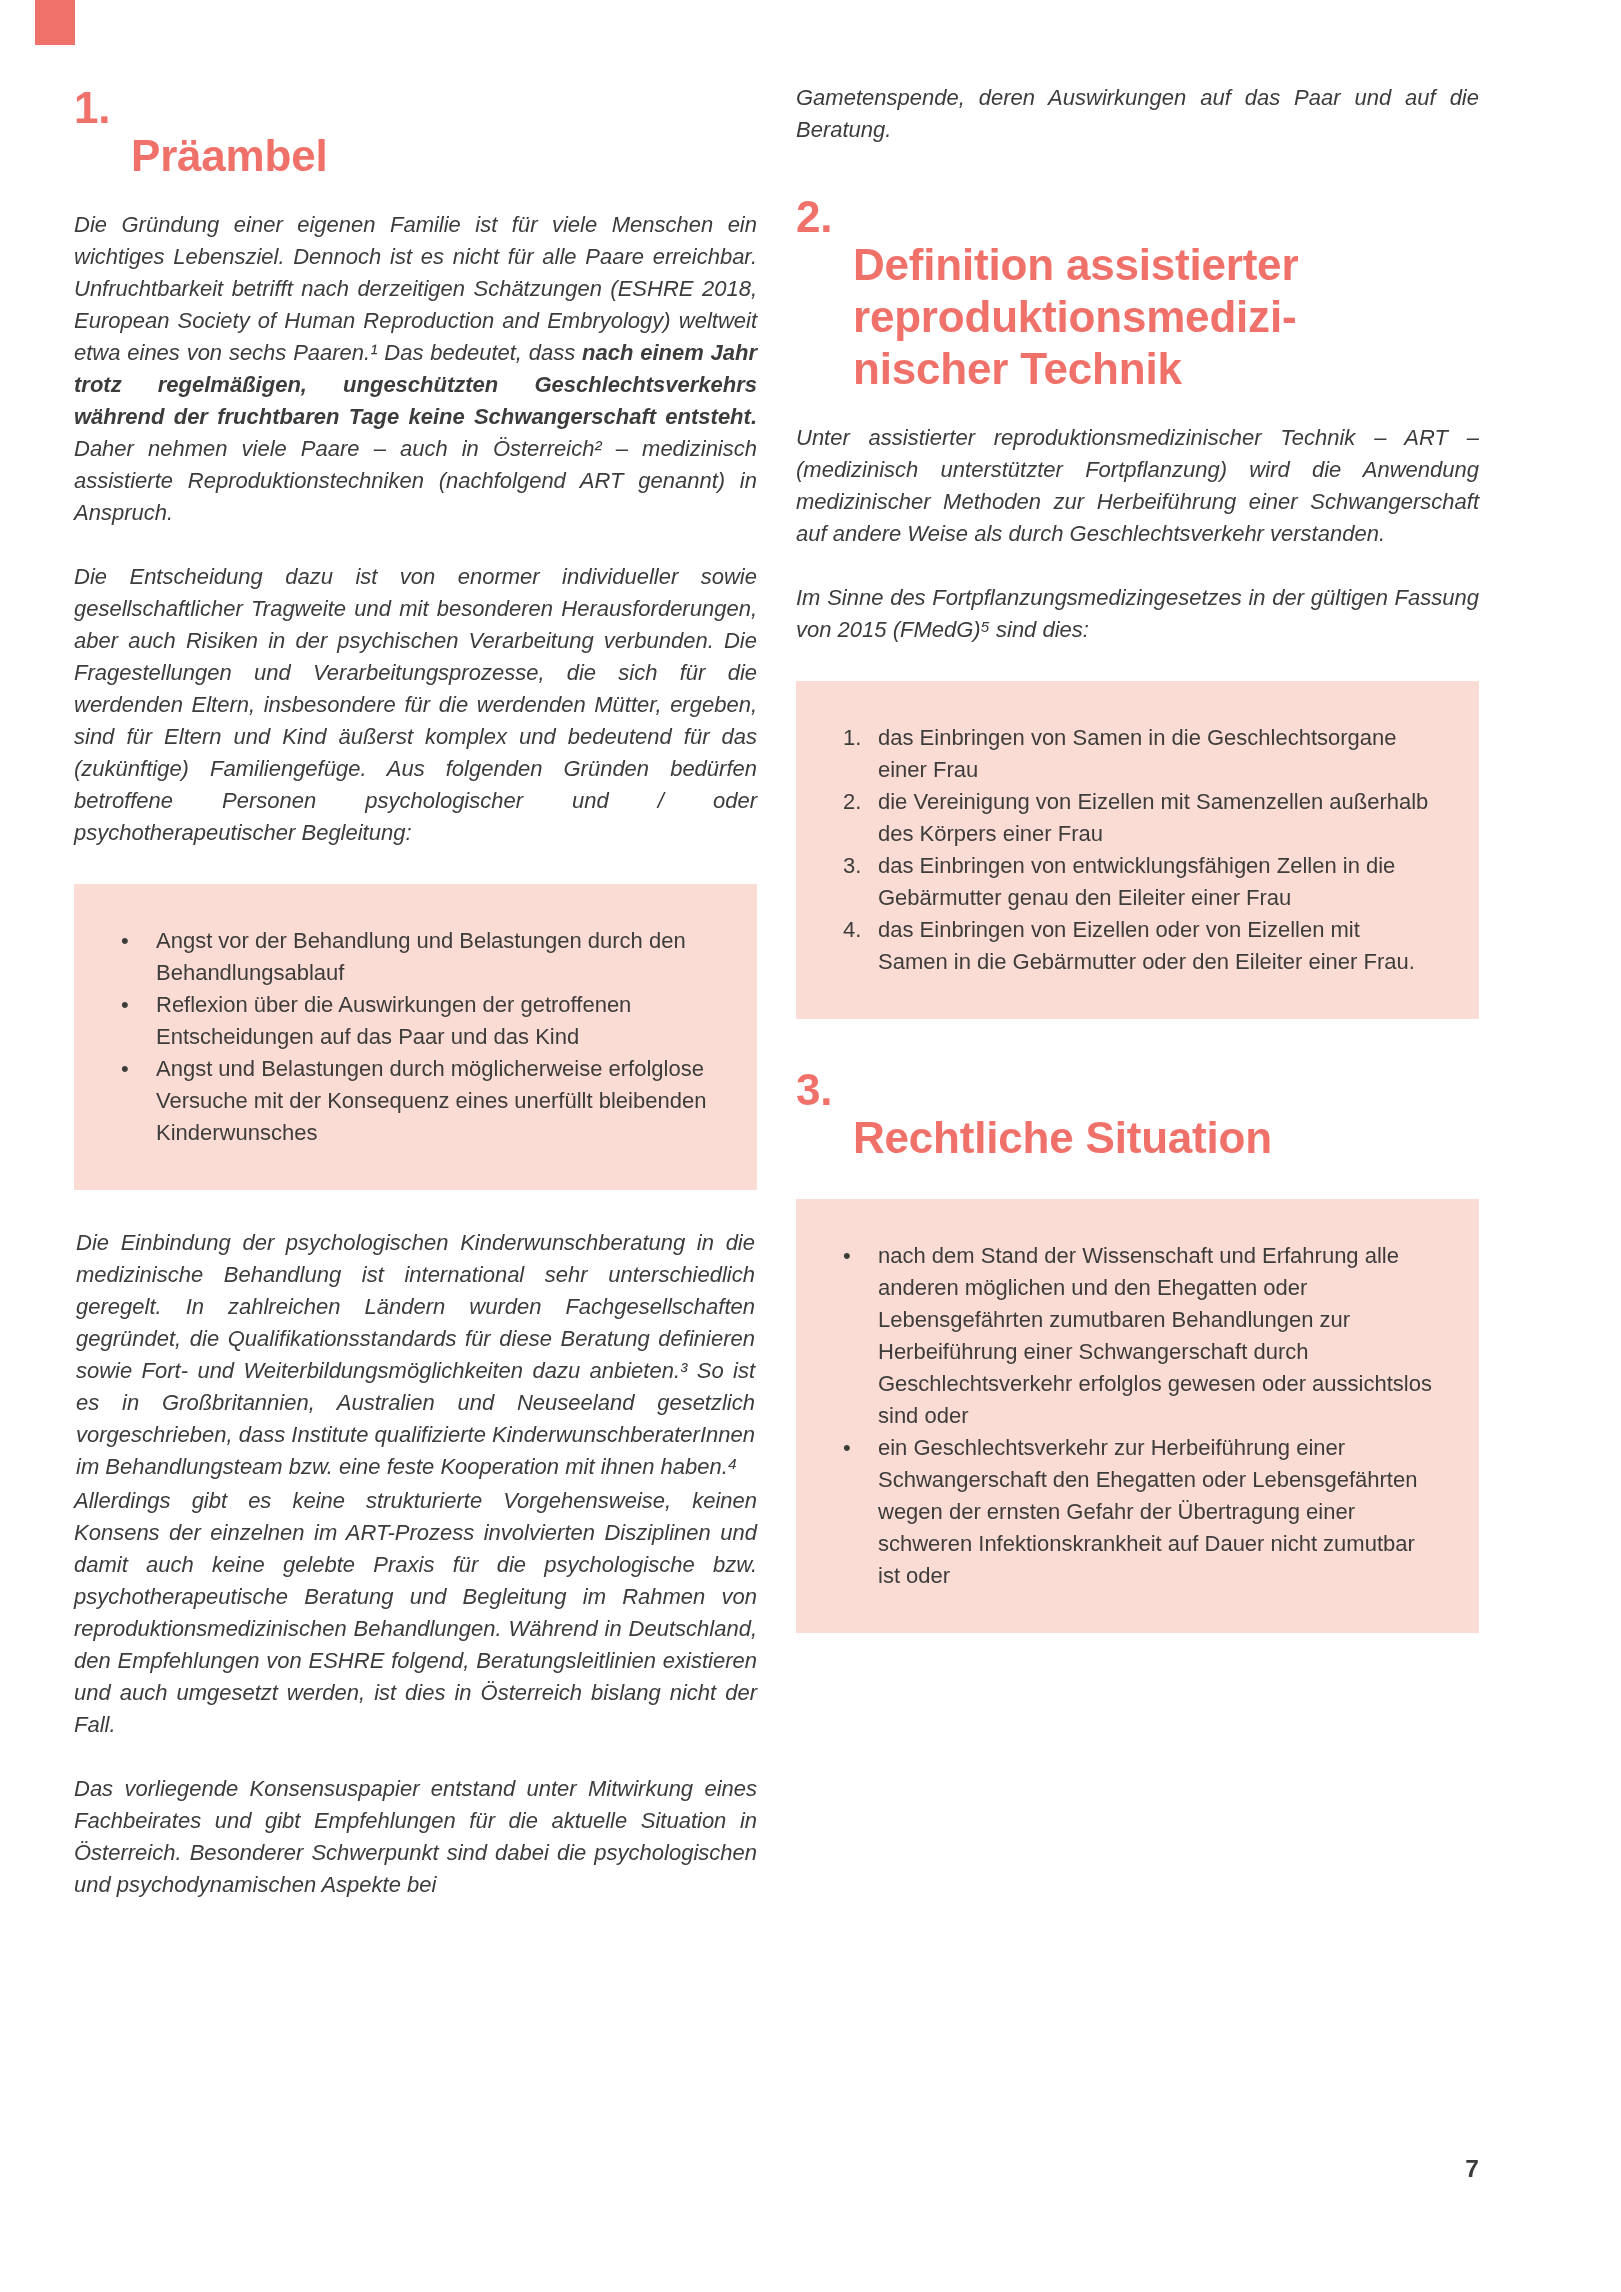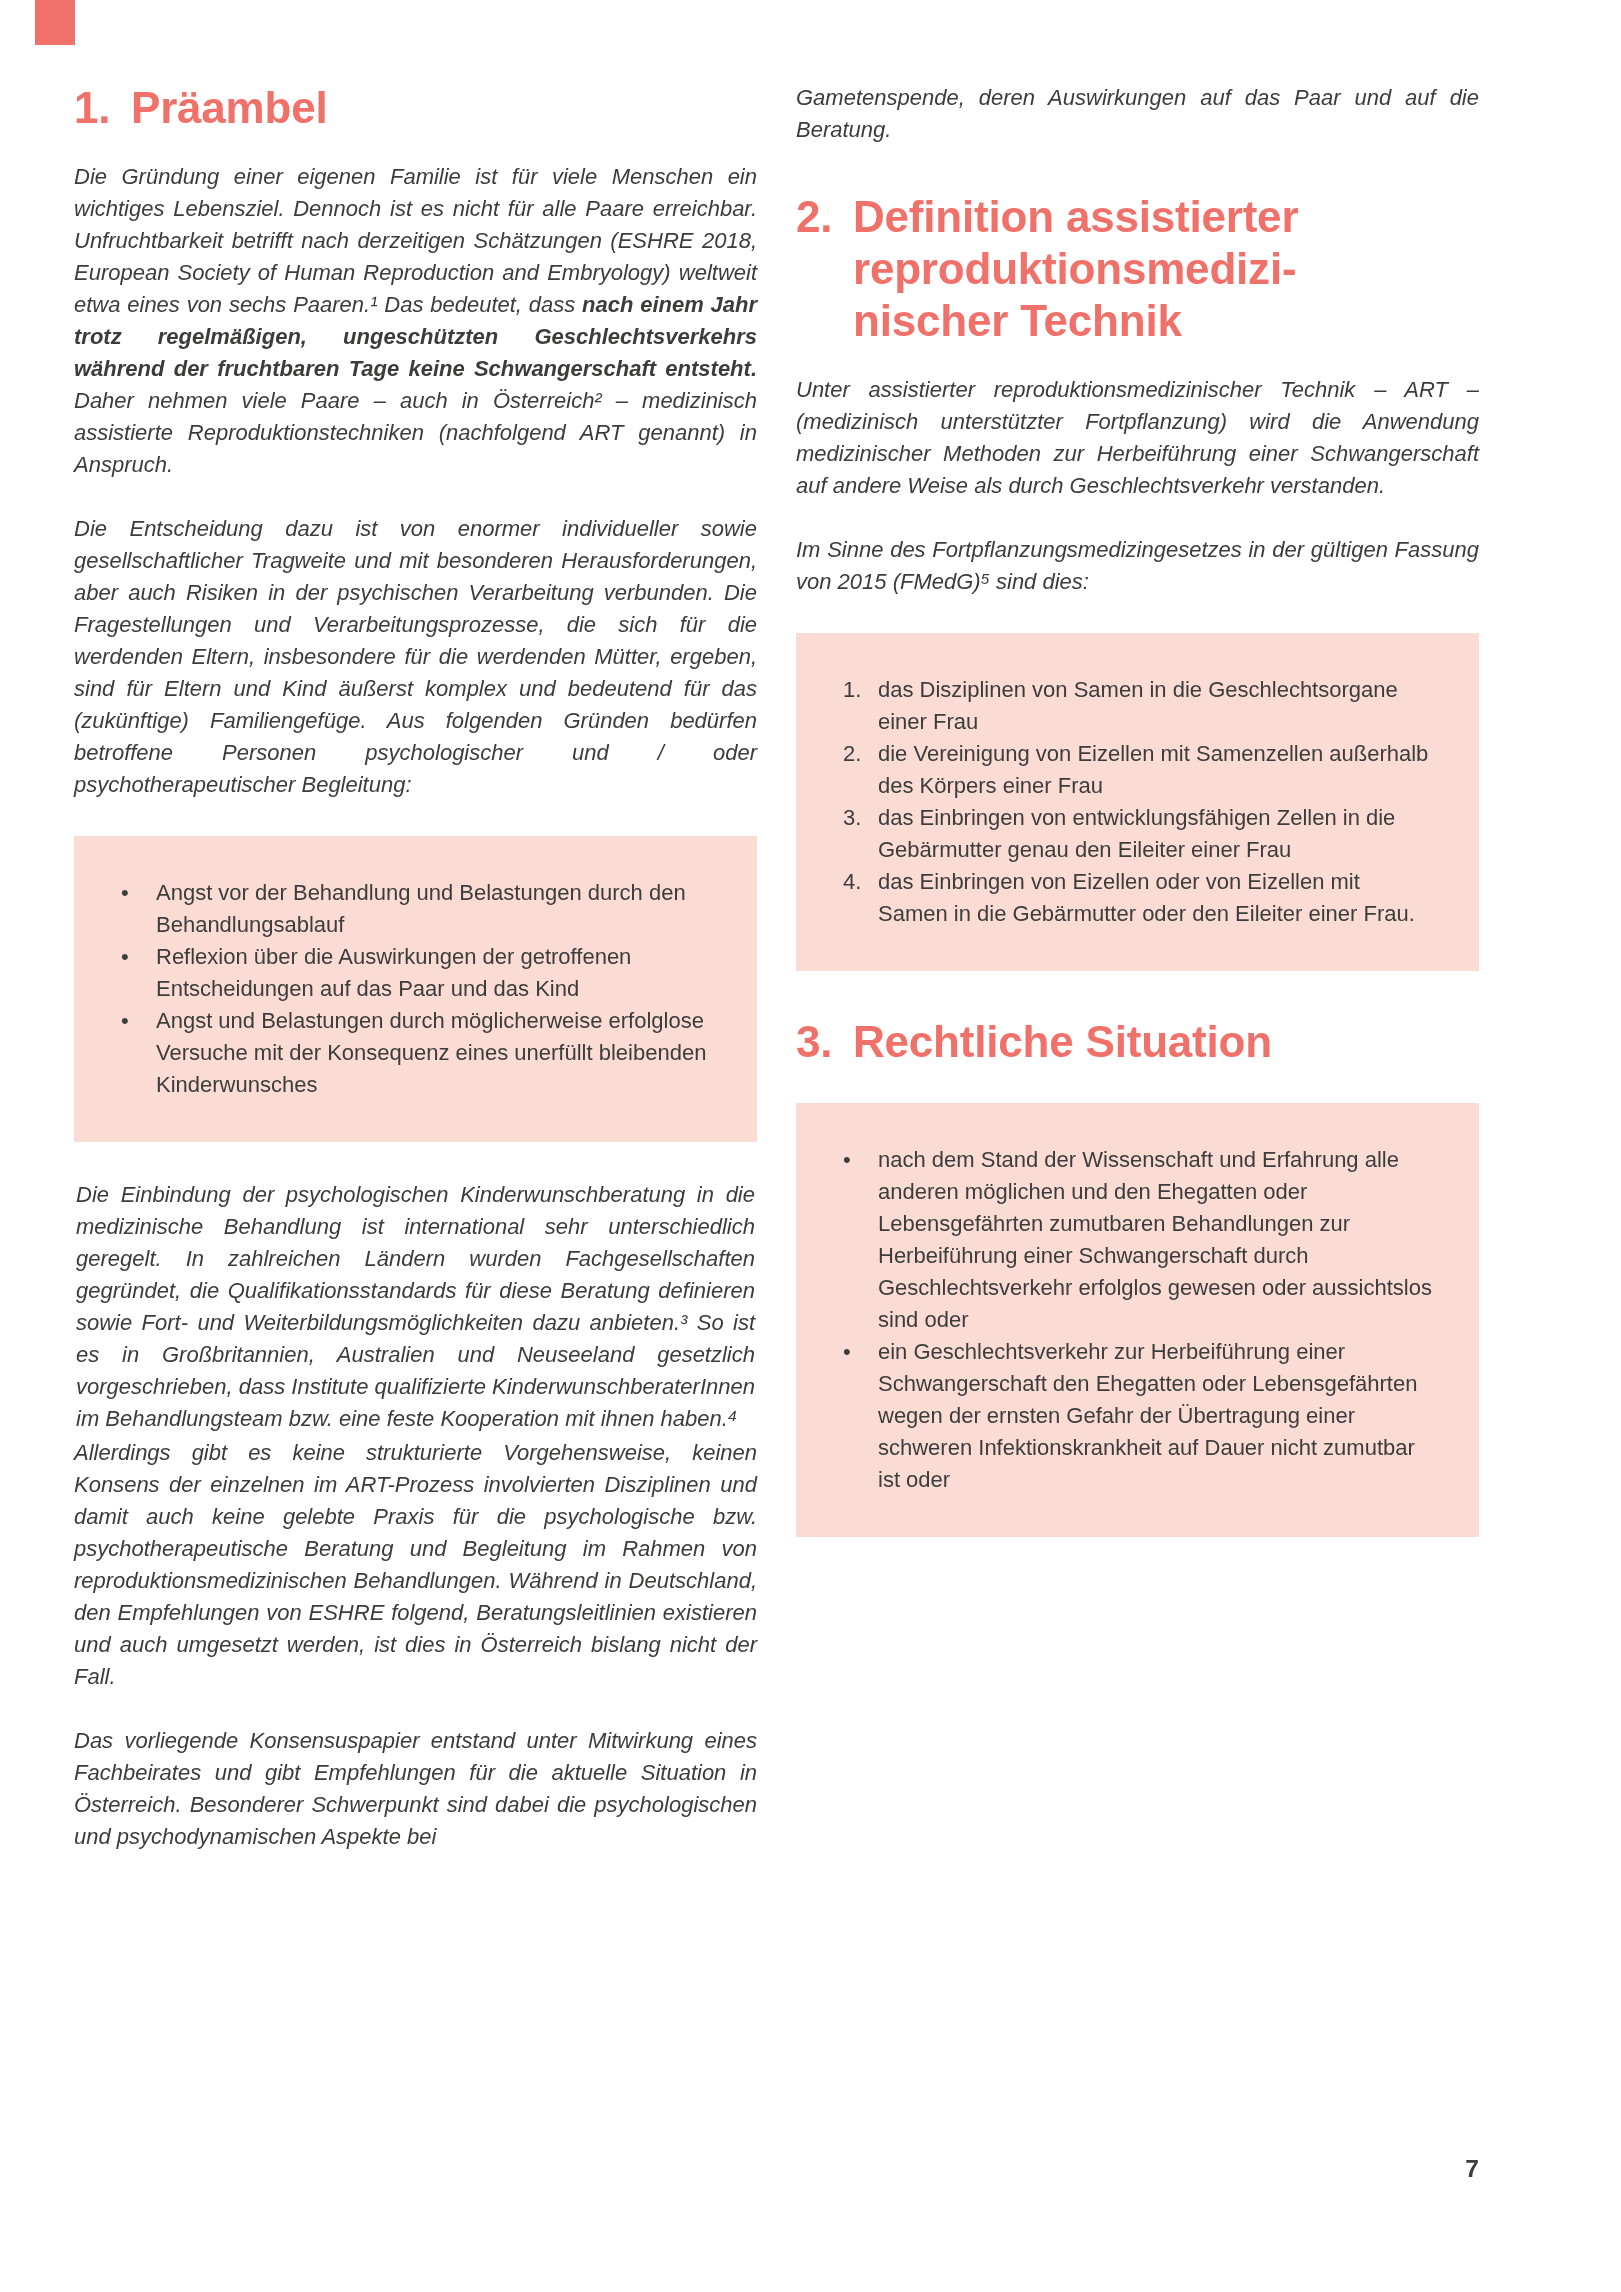--- a/index.html
+++ b/index.html
@@ -32,21 +32,21 @@
   .h1,.h2,.h3{
     display:flex;align-items:flex-start;
     color:#f0716a;
     font-weight:800;
     font-size:44px;line-height:52px;
     margin:0 0 26.5px 0;
     letter-spacing:-0.2px;
   }
   .h2,.h3{margin-top:45px;}
   .hnum{flex:0 0 57px;}
-  .htxt{white-space:pre-line;}
+  .htxt{white-space:pre-line;margin-top:48px;}
   .pinkbox{
     background:#fbdcd5;
     padding:41px 47px;
     margin:35px 0 37px 0;
   }
   .pb-list{display:flex;flex-direction:column;}
   .pb-item{
     display:flex;
     font-size:22px;line-height:32px;
     text-align:left;
@@ -115,21 +115,21 @@
       </h2>
 
       <p class="body">Unter assistierter reproduktionsmedizinischer Technik – ART – (medizinisch unterstützter Fortpflanzung) wird die Anwendung medizinischer Methoden zur Herbeiführung einer Schwangerschaft auf andere Weise als durch Geschlechtsverkehr verstanden.</p>
 
       <p class="body">Im Sinne des Fortpflanzungsmedizingesetzes in der gültigen Fassung von 2015 (FMedG)⁵ sind dies:</p>
 
       <div class="pinkbox">
         <div class="pb-list">
           <div class="pb-item">
             <span class="pb-marker">1.</span>
-            <span class="pb-text">das Disziplinen von Samen in die Geschlechtsorgane einer Frau</span>
+            <span class="pb-text">das Einbringen von Samen in die Geschlechtsorgane einer Frau</span>
           </div>
           <div class="pb-item">
             <span class="pb-marker">2.</span>
             <span class="pb-text">die Vereinigung von Eizellen mit Samenzellen außerhalb des Körpers einer Frau</span>
           </div>
           <div class="pb-item">
             <span class="pb-marker">3.</span>
             <span class="pb-text">das Einbringen von entwicklungsfähigen Zellen in die Gebärmutter genau den Eileiter einer Frau</span>
           </div>
           <div class="pb-item">

